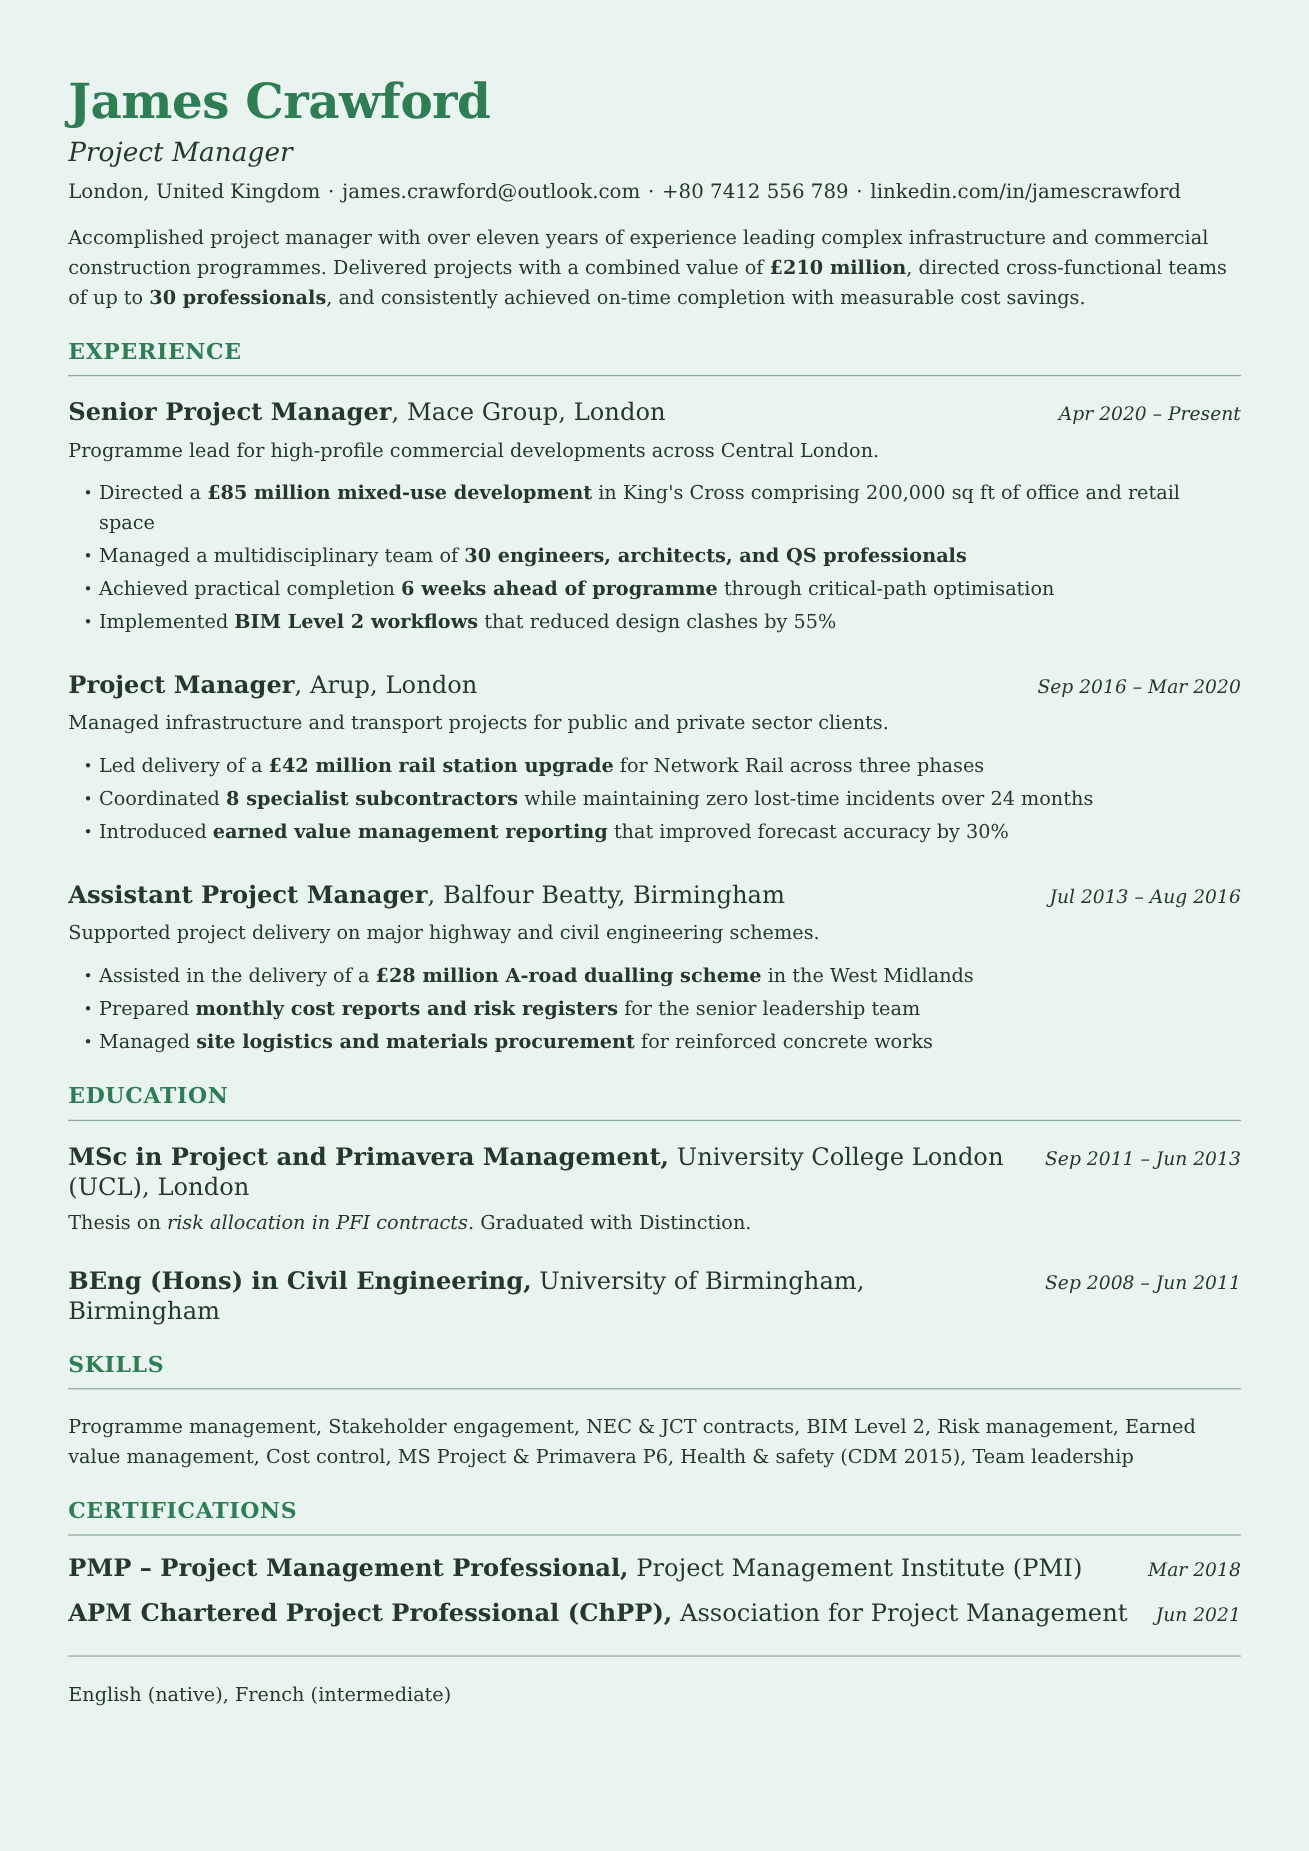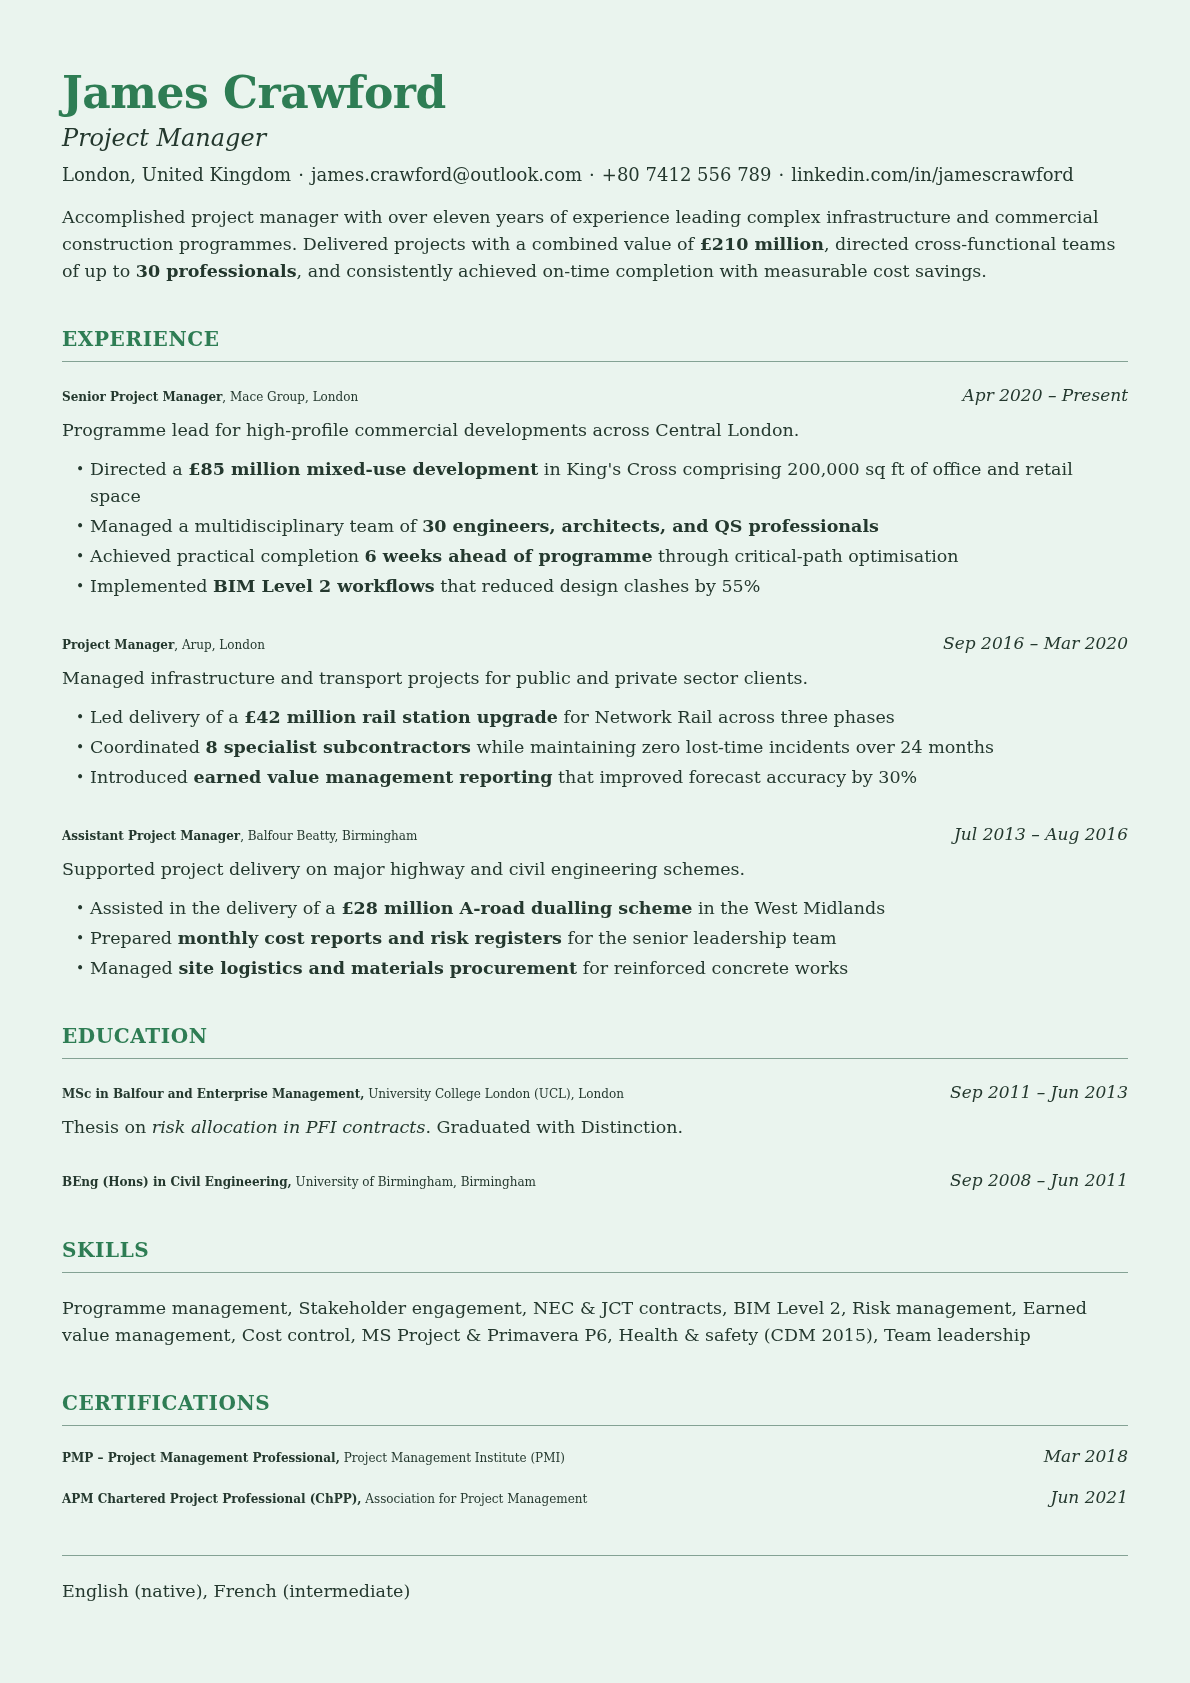--- a/index.html
+++ b/index.html
@@ -27,34 +27,34 @@
     margin-top:7px;font-size:24px;font-style:italic;line-height:1.2;
   }
   .contact{
     margin-top:9px;font-size:18px;line-height:1.4;
   }
   .contact .sep{margin:0 7px;color:var(--text);}
   .summary{
     margin-top:17px;font-size:17.5px;line-height:27px;
   }
   
-  .section{margin-top:42px;}
+  .section{margin-top:22px;}
   .section-heading{
     font-size:20px;font-weight:bold;color:var(--accent);
     letter-spacing:0.6px;line-height:1.2;
   }
   .section-rule{height:1px;background:var(--rule);margin-top:10px;}
   .section-text{margin-top:22px;font-size:17.5px;line-height:27px;}
   .entry{margin-top:20px;}
   .section-experience .entry + .entry{margin-top:30px;}
   .section-education .entry + .entry{margin-top:26px;}
   .section-certifications .entry{margin-top:17px;}
   .section-certifications .entry + .entry{margin-top:12px;}
   .entry-head{display:flex;justify-content:space-between;align-items:baseline;}
-  .entry-title{font-size:12px;line-height:27px;}
+  .entry-title{font-size:22px;line-height:27px;}
   .entry-date{
     font-size:17px;font-style:italic;white-space:nowrap;
     margin-left:24px;flex:none;line-height:27px;
   }
   .entry-desc{margin-top:6px;font-size:17.5px;line-height:27px;}
   .bullet-list{list-style:none;margin-top:12px;}
   .bullet-item{display:flex;font-size:17.5px;line-height:27px;}
   .bullet-item + .bullet-item{margin-top:3px;}
   .bullet-dot{
     flex:none;width:14px;margin-left:14px;
@@ -146,21 +146,21 @@
               <span class="bullet-text"><span>Managed </span><span class="b">site logistics and materials procurement</span><span> for reinforced concrete works</span></span>
             </li>
           </ul>
         </div>
       </section>
       <section class="section section-education">
         <h2 class="section-heading">EDUCATION</h2>
         <div class="section-rule"></div>
         <div class="entry">
           <div class="entry-head">
-            <div class="entry-title"><span class="b">MSc in Balfour and Enterprise Management,</span><span> University College London (UCL), London</span></div>
+            <div class="entry-title"><span class="b">MSc in Project and Primavera Management,</span><span> University College London (UCL), London</span></div>
             <div class="entry-date">Sep 2011 – Jun 2013</div>
           </div>
           <p class="entry-desc"><span>Thesis on </span><span class=" i">risk allocation in PFI contracts</span><span>. Graduated with Distinction.</span></p>
         </div>
         <div class="entry">
           <div class="entry-head">
             <div class="entry-title"><span class="b">BEng (Hons) in Civil Engineering,</span><span> University of Birmingham, Birmingham</span></div>
             <div class="entry-date">Sep 2008 – Jun 2011</div>
           </div>
         </div>

